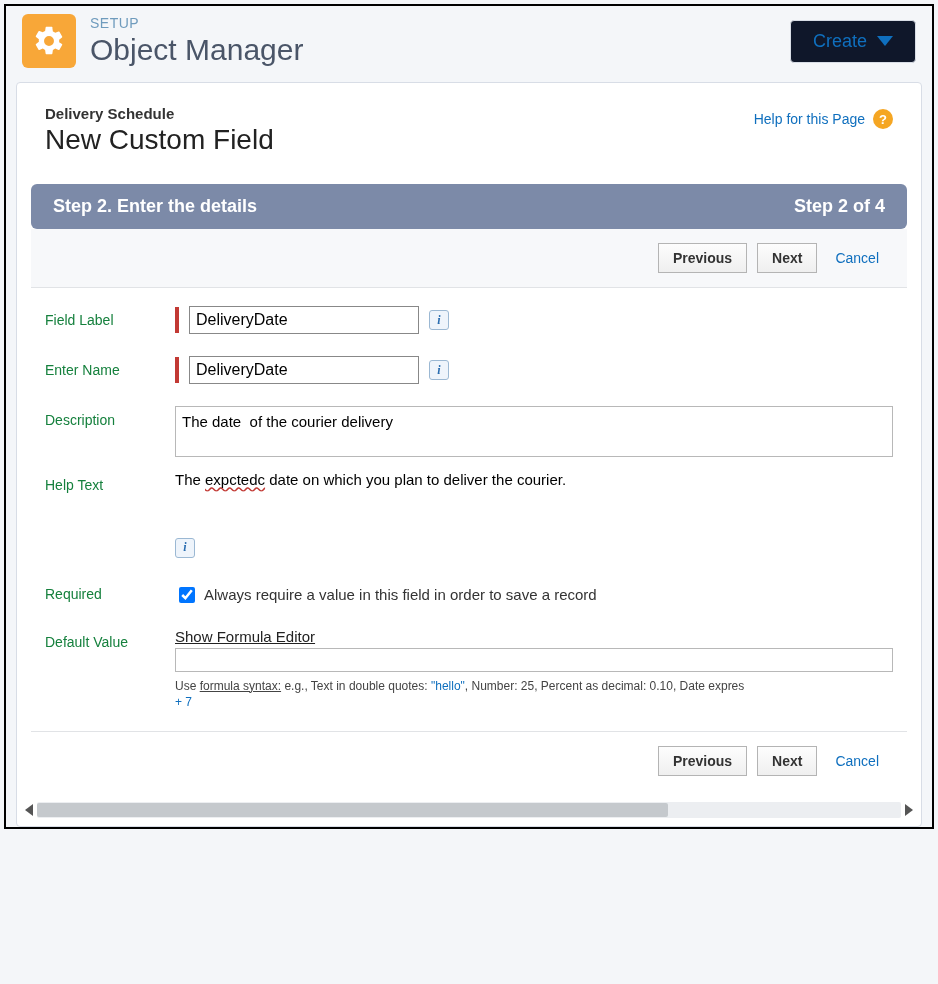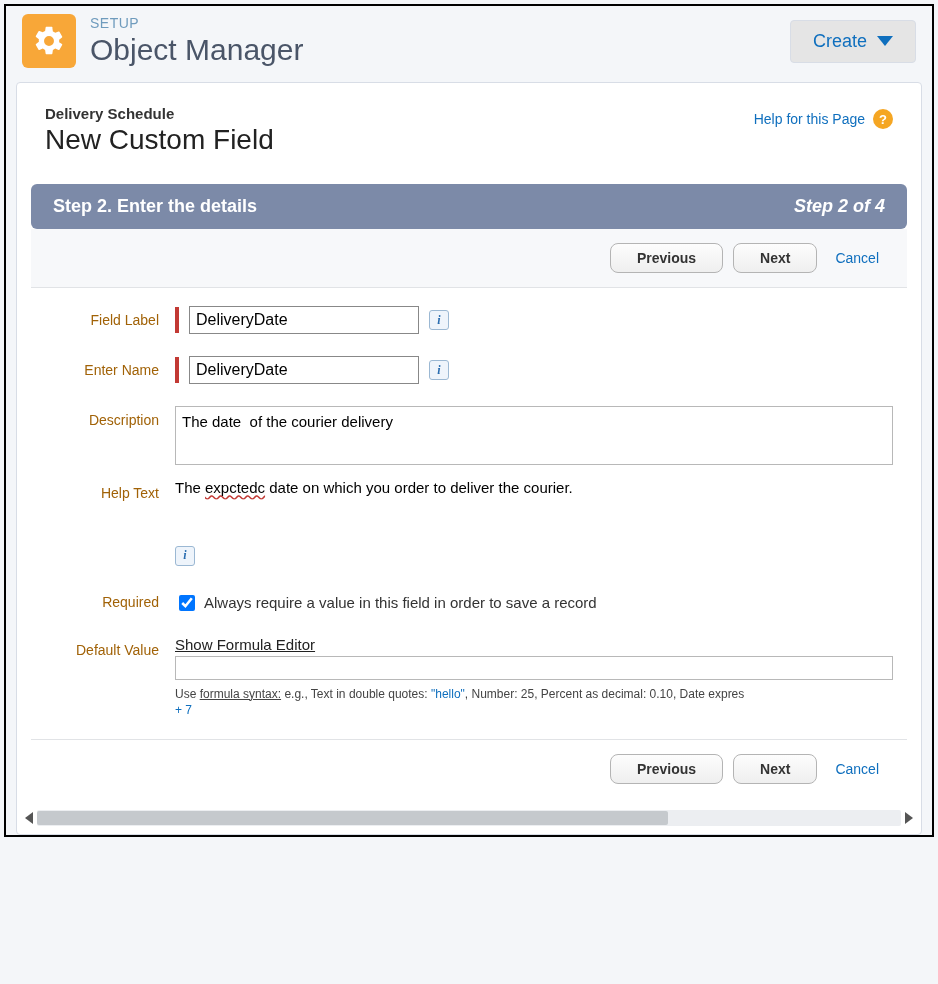--- a/index.html
+++ b/index.html
@@ -30,21 +30,21 @@
     display: flex;
     align-items: center;
     justify-content: center;
     flex: 0 0 auto;
   }
   .gear-tile svg { width: 34px; height: 34px; fill: #fff; }
   .header-titles { margin-left: 14px; flex: 1; }
   .setup-eyebrow { color: #6f9bbd; font-size: 14px; letter-spacing: 0.5px; }
   .obj-mgr-title { color: #4a5568; font-size: 30px; font-weight: 300; margin-top: 2px; }
   .create-btn {
-    background: #e5e5e5;
+    background: #0f172a;
     border: 1px solid #d8dde6;
     border-radius: 4px;
     padding: 10px 22px;
     color: #0f6fbe;
     font-size: 18px;
     display: flex;
     align-items: center;
     gap: 10px;
     cursor: pointer;
   }
@@ -88,21 +88,21 @@
     justify-content: space-between;
     align-items: center;
     padding: 12px 22px;
     font-size: 18px;
     border-top-left-radius: 6px;
     border-top-right-radius: 6px;
     margin: 18px 14px 0 14px;
     border-radius: 6px;
   }
   .step-bar .left { font-weight: bold; }
-  .step-bar .right { font-weight: bold; font-style: italic; }
+  .step-bar .right { font-weight: bold; }
 
   
   .toolbar {
     display: flex;
     justify-content: flex-end;
     align-items: center;
     gap: 10px;
     padding: 14px 28px;
     background: #f7f8fa;
     border-bottom: 1px solid #e1e3e6;
@@ -110,45 +110,44 @@
   }
   .toolbar.bottom {
     border-top: 1px solid #e1e3e6;
     border-bottom: none;
     margin-top: 20px;
     background: #fff;
   }
   .btn {
     background: linear-gradient(#fdfdfd, #efefef);
     border: 1px solid #b4b4b4;
-    border-radius: 8px;
-    padding: 6px 26px;
+    border-radius: 0;
+    padding: 6px 14px;
     font-size: 14px;
     color: #333;
     cursor: pointer;
     font-weight: bold;
   }
   .cancel-link { color: #0f6fbe; font-size: 14px; margin-left: 8px; cursor: pointer; }
 
   
   .form {
     padding: 18px 14px 0 14px;
     margin: 0 14px;
   }
   .form-row {
     display: flex;
     align-items: flex-start;
     margin-bottom: 22px;
   }
   .form-label {
     width: 130px;
-    text-align: right;
     padding-right: 16px;
     padding-top: 6px;
-    color: #a16207;
+    color: #15803d;
     font-size: 14px;
   }
   .form-control { flex: 1; }
   .req-input-wrap {
     display: flex;
     align-items: center;
     gap: 10px;
   }
   .req-mark {
     width: 4px; height: 26px; background: #c23934; flex: 0 0 auto;
@@ -175,21 +174,21 @@
     font-size: 12px;
     cursor: pointer;
   }
   textarea.ta {
     width: 100%;
     border: 1px solid #b8b8b8;
     padding: 6px;
     font-size: 15px;
     font-family: Arial, sans-serif;
     resize: none;
-    height: 59px;
+    height: 51px;
   }
   .help-text-extra { margin-top: 8px; }
   .check-row {
     display: flex;
     align-items: center;
     gap: 6px;
     padding-top: 4px;
     font-size: 15px;
     color: #333;
   }
@@ -322,21 +321,21 @@
       <div class="form-row" style="margin-bottom:10px;">
         <div class="form-label">Description</div>
         <div class="form-control">
           <textarea class="ta" style="">The date  of the courier delivery</textarea>
         </div>
       </div>
 
       <div class="form-row">
         <div class="form-label">Help Text</div>
         <div class="form-control">
-          <div class="ta" style="height: 58px; overflow: hidden; background: rgb(255, 255, 255); font-size: 15px;" contenteditable="true"><span>The </span><span class="spellerr">expctedc</span><span> date on which you order to deliver the courier.</span></div>
+          <div class="ta" style="height: 58px; overflow: hidden; background: rgb(255, 255, 255); font-size: 15px;" contenteditable="true"><span>The </span><span class="spellerr">expctedc</span><span> date on which you plan to deliver the courier.</span></div>
           <div class="help-text-extra">
             <span class="info-icon">i</span>
           </div>
         </div>
       </div>
 
       <div class="form-row">
         <div class="form-label">Required</div>
         <div class="form-control">
           <label class="check-row">

